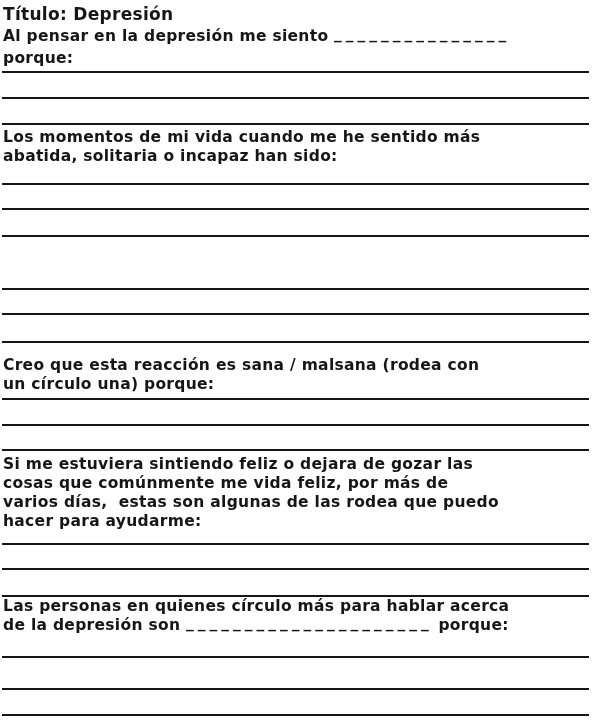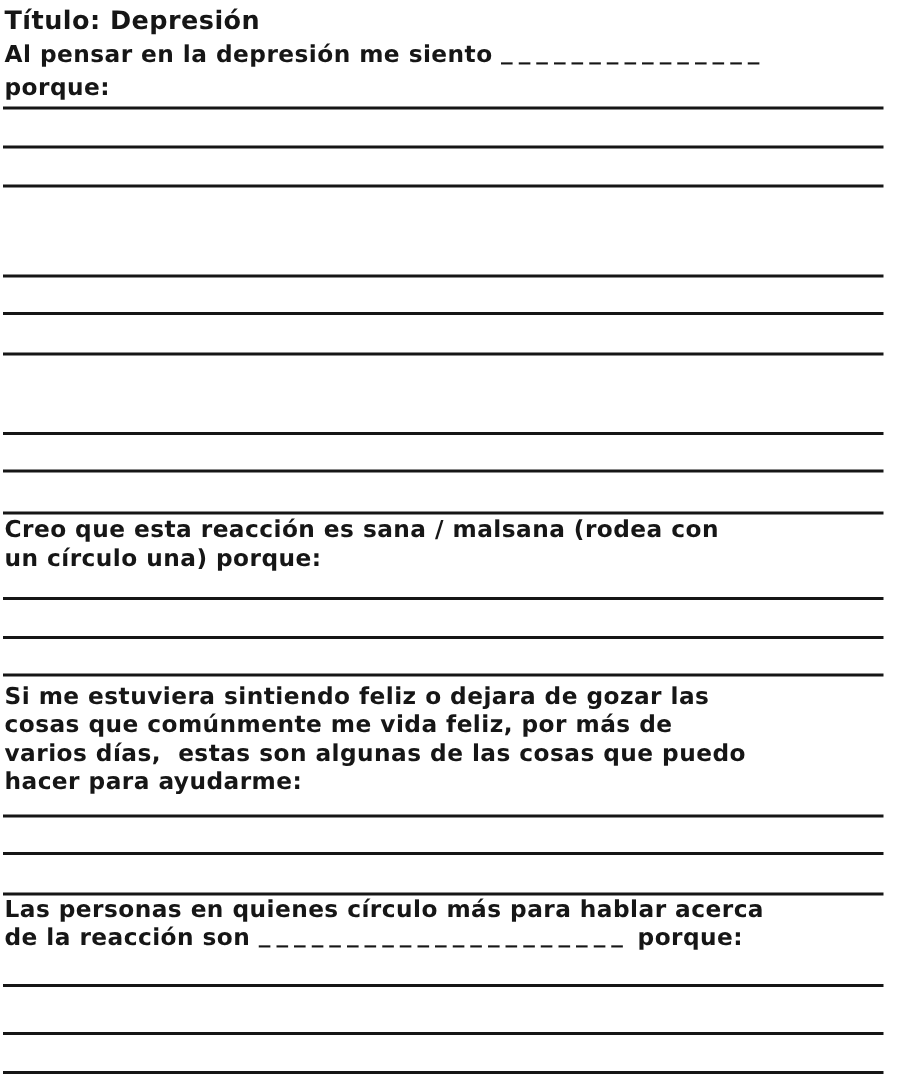--- a/index.html
+++ b/index.html
@@ -53,41 +53,43 @@
 <div class="page">
 
   <div class="txt wide" style="top:25px"><span>Al pensar en la depresión me siento</span> <span class="blank">_______________</span>
 <span>porque:</span></div>
 
   <div class="txt title" style="top:4px">Título: Depresión</div>
   <div class="rule" style="top:71px"></div>
   <div class="rule" style="top:97px"></div>
   <div class="rule" style="top:123px"></div>
 
+  <div class="txt" style="top:128px"><span>Los momentos de mi vida cuando me he sentido más</span>
+<span>abatida, solitaria o incapaz han sido:</span></div>
   <div class="rule" style="top:183px"></div>
   <div class="rule" style="top:208px"></div>
   <div class="rule" style="top:235px"></div>
 
   <div class="rule" style="top:288px"></div>
   <div class="rule" style="top:313px"></div>
   <div class="rule" style="top:341px"></div>
 
-  <div class="txt" style="top:344px"><span>Creo que esta reacción es sana / malsana (rodea con</span>
+  <div class="txt" style="top:356px"><span>Creo que esta reacción es sana / malsana (rodea con</span>
 <span>un círculo una) porque:</span></div>
   <div class="rule" style="top:398px"></div>
   <div class="rule" style="top:424px"></div>
   <div class="rule" style="top:449px"></div>
 
   <div class="txt" style="top:455px"><span>Si me estuviera sintiendo feliz o dejara de gozar las</span>
 <span>cosas que comúnmente me vida feliz, por más de</span>
-<span>varios días,  estas son algunas de las cosas que puedo</span>
+<span>varios días,  estas son algunas de las rodea que puedo</span>
 <span>hacer para ayudarme:</span></div>
   <div class="rule" style="top:543px"></div>
   <div class="rule" style="top:568px"></div>
   <div class="rule" style="top:595px"></div>
 
   <div class="txt" style="top:597px"><span>Las personas en quienes círculo más para hablar acerca</span>
-<span>de la reacción son</span> <span class="blank">_____________________</span> <span>porque:</span></div>
+<span>de la depresión son</span> <span class="blank">_____________________</span> <span>porque:</span></div>
   <div class="rule" style="top:656px"></div>
   <div class="rule" style="top:688px"></div>
   <div class="rule" style="top:714px"></div>
 
 </div>
 
 </body></html>

